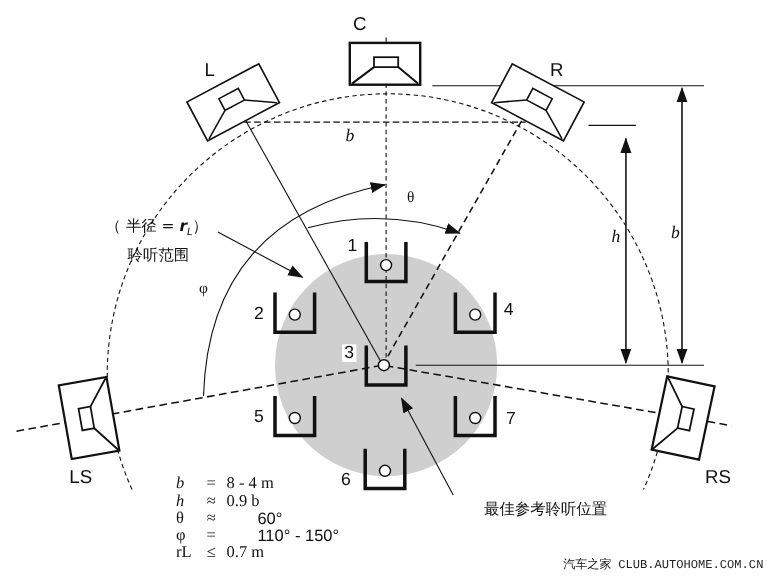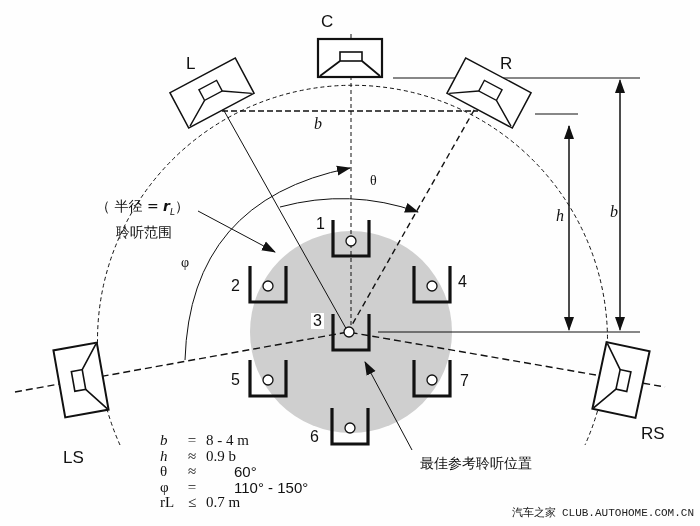--- a/index.html
+++ b/index.html
@@ -120,40 +120,40 @@
     </g>
     <g transform="translate(432,380)">
       <path d="M -18 -20 L -18 16 L 18 16 L 18 -20" fill="none" stroke="#111" stroke-width="3.2"></path>
       <circle cx="0" cy="0" r="5" fill="#fff" stroke="#111" stroke-width="1.3"></circle>
     </g>
   </svg>
 
   <span class="lbl spk-lbl" style="left:321px;top:13px;">C</span>
   <span class="lbl spk-lbl" style="left:186px;top:55px;">L</span>
   <span class="lbl spk-lbl" style="left:500px;top:55px;">R</span>
-  <span class="lbl spk-lbl" style="left:63px;top:425px;margin-top:24px;">LS</span>
+  <span class="lbl spk-lbl" style="left:63px;top:425px;">LS</span>
   <span class="lbl spk-lbl" style="left:605px;top:425px;margin-left:36px;">RS</span>
 
   <span class="lbl seat-lbl" style="left:316px;top:216px;">1</span>
   <span class="lbl seat-lbl" style="left:231px;top:278px;">2</span>
   <span class="lbl seat-lbl seat3" style="left:311px;top:313px;">3</span>
   <span class="lbl seat-lbl" style="left:458px;top:274px;">4</span>
   <span class="lbl seat-lbl" style="left:231px;top:372px;">5</span>
   <span class="lbl seat-lbl" style="left:310px;top:429px;">6</span>
   <span class="lbl seat-lbl" style="left:460px;top:373px;">7</span>
 
   <span class="lbl ital" style="left:314px;top:116px;">b</span>
   <span class="lbl ital" style="left:556px;top:208px;">h</span>
   <span class="lbl ital" style="left:610px;top:204px;">b</span>
   <span class="lbl greek" style="left:370px;top:174px;">θ</span>
   <span class="lbl greek" style="left:181px;top:256px;">φ</span>
 
   <span class="lbl cn" style="left:116px;top:177px;margin-top:48px;">聆听范围</span>
   <span class="lbl cn" style="left:96px;top:199px;"><span>（ 半径 = </span><i style="font-weight:bold;">r</i><sub style="font-size:9px;font-style:italic;">L</sub><span>）</span></span>
-  <span class="lbl cn" style="left:420px;top:456px;">最佳参考聆听位置</span>
+  <span class="lbl cn" style="left:440px;top:456px;">最佳参考聆听位置</span>
 
   <div class="legend">
     <div class="row">
         <span class="sym">b</span>
         <span class="op">=</span>
         <span>8 - 4 m</span>
       </div>
     <div class="row">
         <span class="sym">h</span>
         <span class="op">≈</span>

